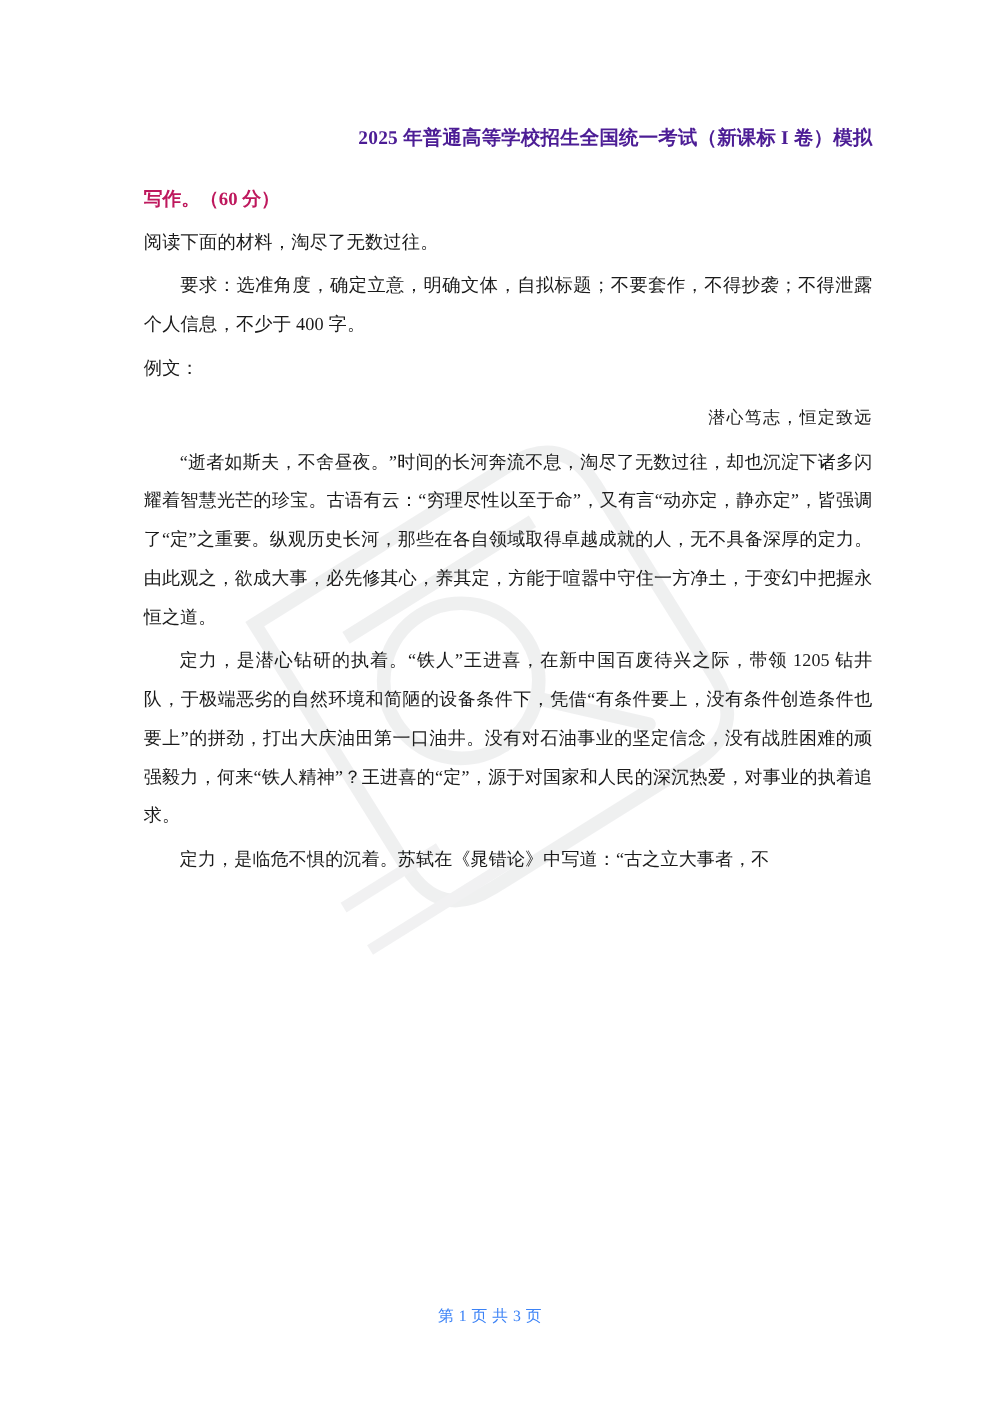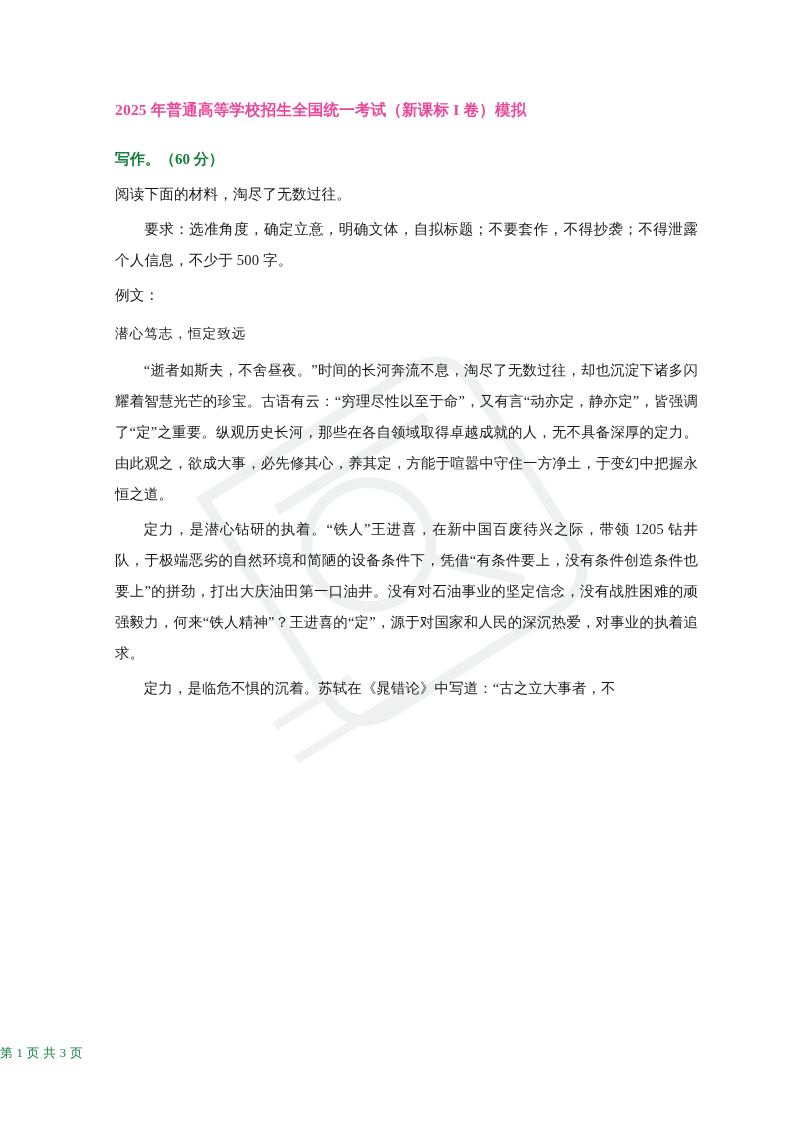--- a/index.html
+++ b/index.html
@@ -37,36 +37,36 @@
   }
 
   
   .content {
     position: relative;
     z-index: 2;
     padding: 0 102px 0 115px;
   }
 
   .doc-title {
-    text-align: left;
+    text-align: right;
     font-weight: bold;
     font-size: 15.5px;
     letter-spacing: 0.2px;
     margin: 0;
     padding-top: 100px;
-    color: #ec4899;
+    color: #4c1d95;
     white-space: nowrap;
   }
 
   .section-head {
     font-weight: bold;
     font-size: 15px;
     margin: 0;
     padding-top: 29px;
-    color: #15803d;
+    color: #be185d;
   }
 
   p.para {
     margin: 0;
     padding-top: 10px;
     font-size: 14.6px;
     line-height: 31px;
     text-align: justify;
     text-justify: inter-ideograph;
     letter-spacing: 0.15px;
@@ -75,44 +75,44 @@
 
   p.indent {
     text-indent: 2em;
   }
 
   p.tight {
     padding-top: 4px;
   }
 
   .essay-title {
-    text-align: left;
+    text-align: right;
     font-size: 13.6px;
     margin: 0;
     padding-top: 14px;
     padding-bottom: 2px;
     letter-spacing: 1px;
     color: #1a1a1a;
     font-family: Liberation Mono, monospace;
   }
 
   .essay p.para {
     font-size: 14.4px;
     line-height: 31px;
     font-family: Liberation Serif, serif;
   }
 
   .footer {
     position: absolute;
     left: 0;
     right: 16px;
     bottom: 69px;
-    text-align: left;
+    text-align: center;
     font-size: 12.6px;
-    color: #15803d;
+    color: #3b82f6;
     z-index: 2;
     letter-spacing: 0.4px;
   }
 </style>
 </head>
 <body>
 
 <div class="page">
 
   <div class="watermark">
@@ -137,21 +137,21 @@
   <div class="content">
 
     <h1 class="doc-title">2025 年普通高等学校招生全国统一考试（新课标 I 卷）模拟</h1>
 
     <p class="section-head">写作。（60 分）</p>
 
     <p class="para">阅读下面的材料，淘尽了无数过往。</p>
 
 
 
-    <p class="para indent tight">要求：选准角度，确定立意，明确文体，自拟标题；不要套作，不得抄袭；不得泄露个人信息，不少于 500 字。</p>
+    <p class="para indent tight">要求：选准角度，确定立意，明确文体，自拟标题；不要套作，不得抄袭；不得泄露个人信息，不少于 400 字。</p>
 
     <p class="para tight">例文：</p>
 
     <div class="essay">
 
       <p class="essay-title">潜心笃志，恒定致远</p>
 
       <p class="para indent">“逝者如斯夫，不舍昼夜。”时间的长河奔流不息，淘尽了无数过往，却也沉淀下诸多闪耀着智慧光芒的珍宝。古语有云：“穷理尽性以至于命”，又有言“动亦定，静亦定”，皆强调了“定”之重要。纵观历史长河，那些在各自领域取得卓越成就的人，无不具备深厚的定力。由此观之，欲成大事，必先修其心，养其定，方能于喧嚣中守住一方净土，于变幻中把握永恒之道。</p>
 
 

